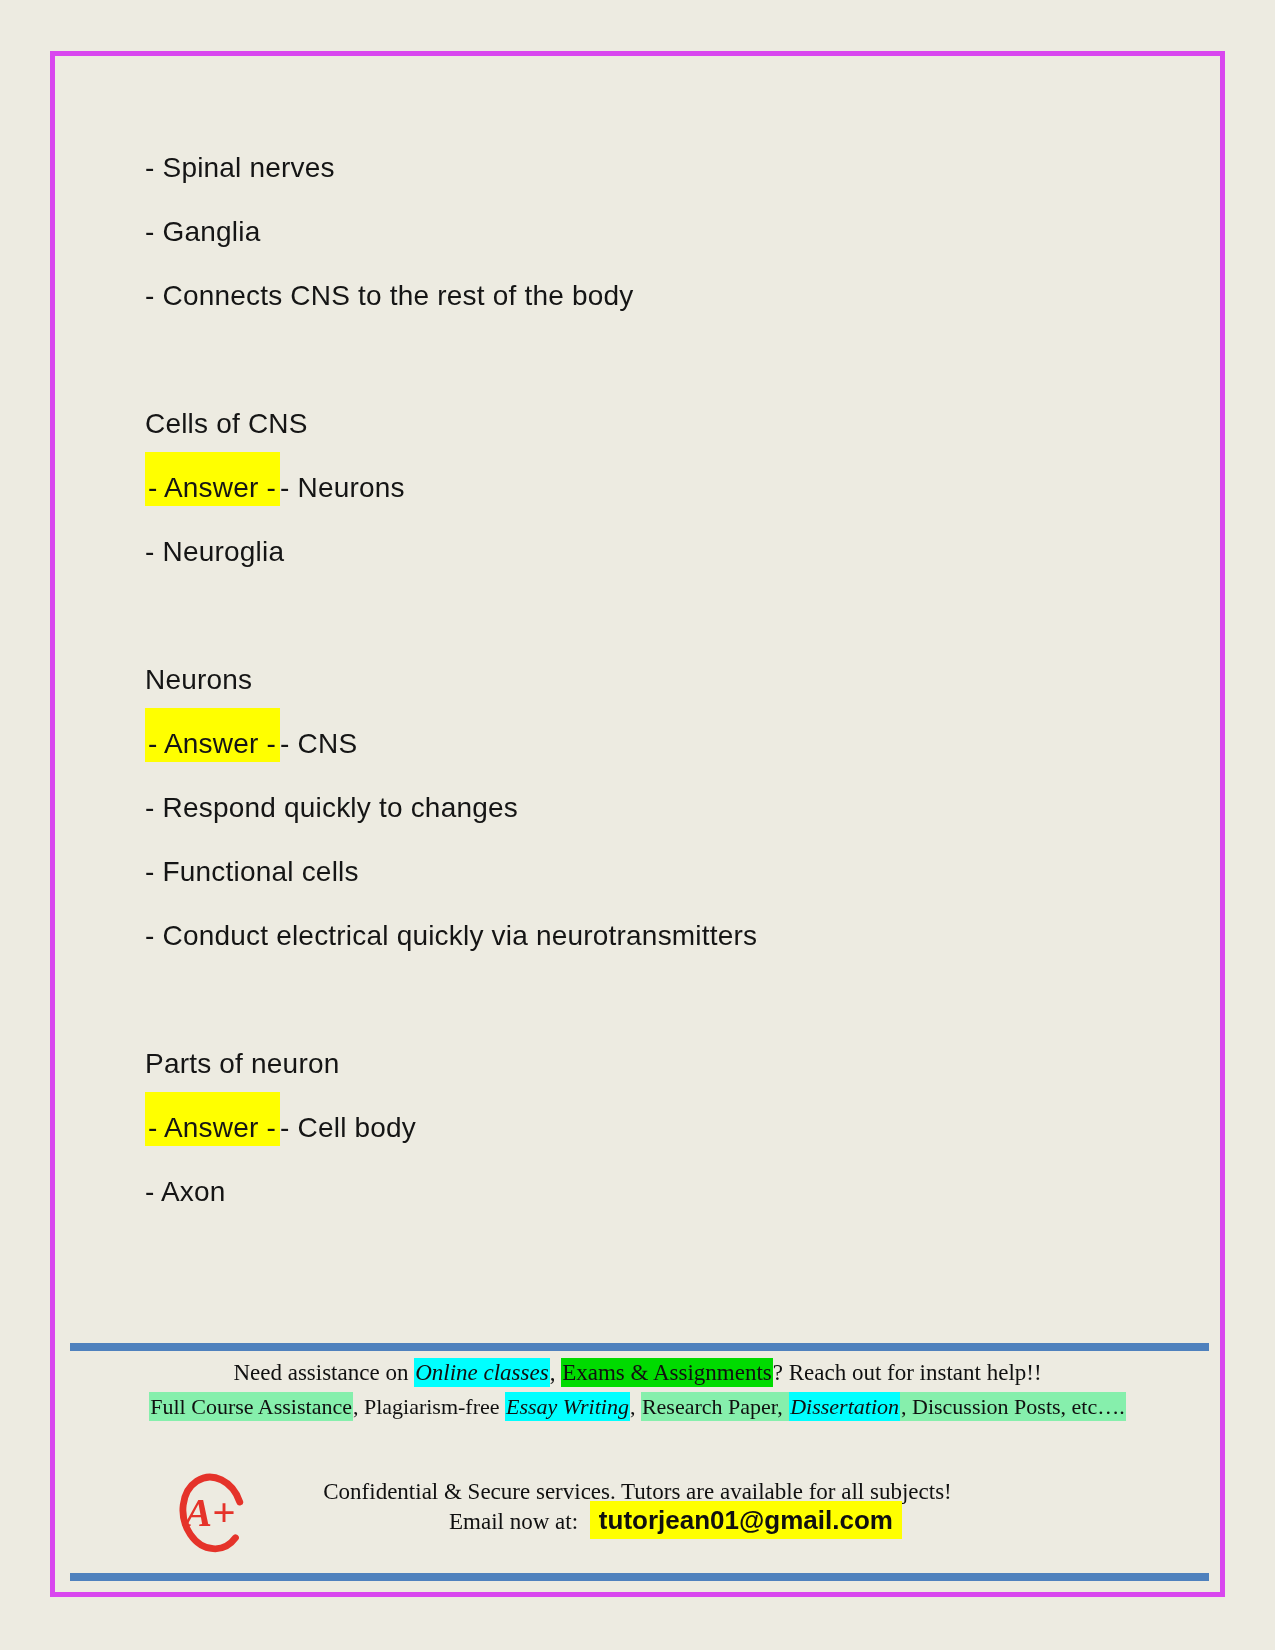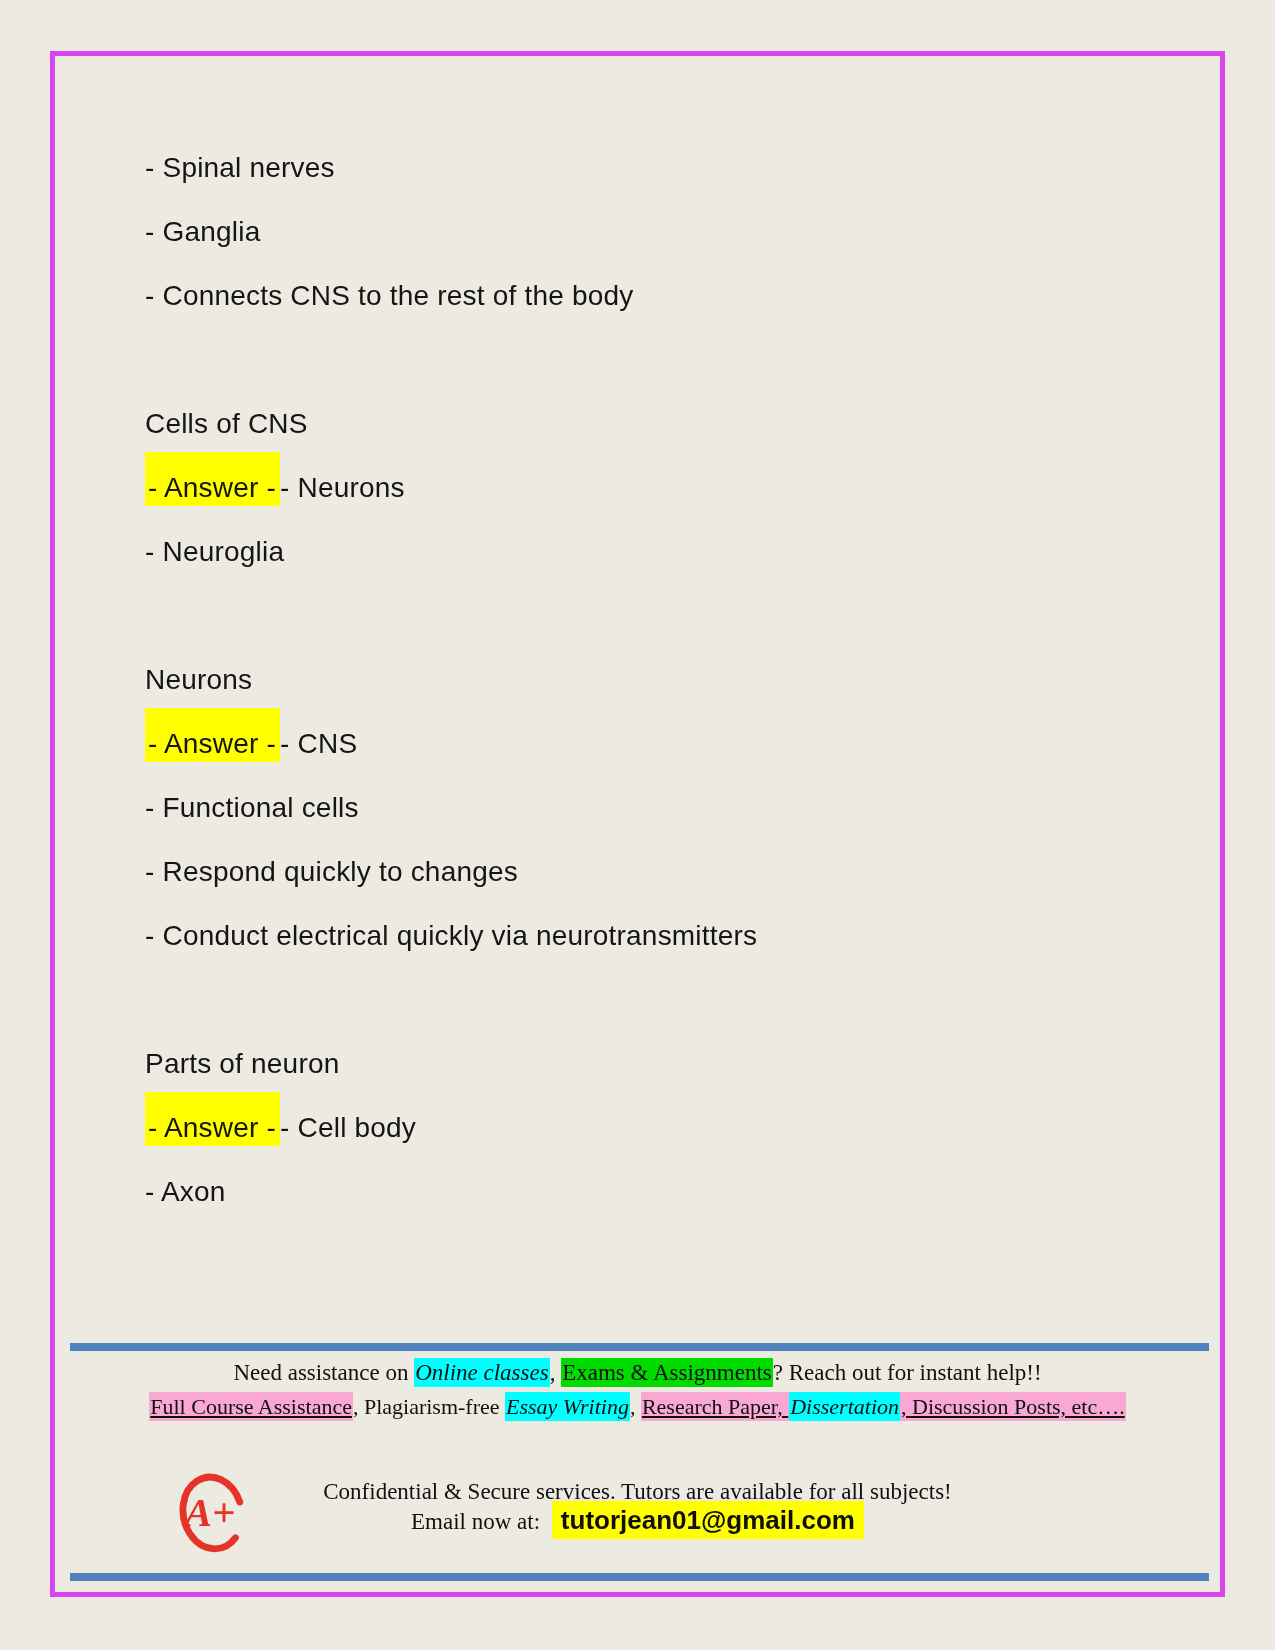--- a/index.html
+++ b/index.html
@@ -24,24 +24,24 @@
   .rule{position:absolute;left:15px;width:1139px;height:8px;background:#4F81BD;}
   .rule-top{top:1287px;}
   .rule-bottom{top:1517px;}
   .fline{
     position:absolute;left:0;width:100%;text-align:center;
     font-family:"Liberation Serif",serif;color:#101010;white-space:pre-wrap;
   }
   .f1{top:1300px;font-size:23px;line-height:34px;}
   .f2{top:1334px;font-size:22px;line-height:34px;}
   .f3{top:1418px;font-size:23px;line-height:36px;}
-  .f4{top:1444px;font-size:23px;line-height:40px;}
+  .f4{top:1444px;font-size:23px;line-height:40px;margin-left:38px;}
   .seg-c{background:#00FFFF;padding:2px 1px;font-style:italic;}
   .seg-g{background:#00DB00;padding:2px 1px;}
-  .seg-y{background:#f9a8d4;padding:2px 1px;text-decoration:underline;}
+  .seg-y{background:#86efac;padding:2px 1px;}
   .email{
     font-family:"Liberation Sans",sans-serif;font-weight:bold;font-size:26px;
     background:#FFFF00;padding:4px 9px;margin-left:6px;
   }
   .logo{position:absolute;left:118px;top:1408px;width:78px;height:92px;}
 </style>
 </head>
 <body>
 
 <div class="canvas">
@@ -54,22 +54,22 @@
       <div class="note-line"><span>- Connects CNS to the rest of the body</span></div>
       <div class="spacer"></div>
 
       <div class="heading-line">Cells of CNS</div>
       <div class="note-line"><span class="hl-y">- Answer -</span><span>- Neurons</span></div>
       <div class="note-line"><span>- Neuroglia</span></div>
       <div class="spacer"></div>
 
       <div class="heading-line">Neurons</div>
       <div class="note-line"><span class="hl-y">- Answer -</span><span>- CNS</span></div>
+      <div class="note-line"><span>- Respond quickly to changes</span></div>
       <div class="note-line"><span>- Functional cells</span></div>
-      <div class="note-line"><span>- Respond quickly to changes</span></div>
       <div class="note-line"><span>- Conduct electrical quickly via neurotransmitters</span></div>
       <div class="spacer"></div>
 
       <div class="heading-line">Parts of neuron</div>
       <div class="note-line"><span class="hl-y">- Answer -</span><span>- Cell body</span></div>
       <div class="note-line"><span>- Axon</span></div>
     </div>
 
     <div class="rule rule-top"></div>
 

